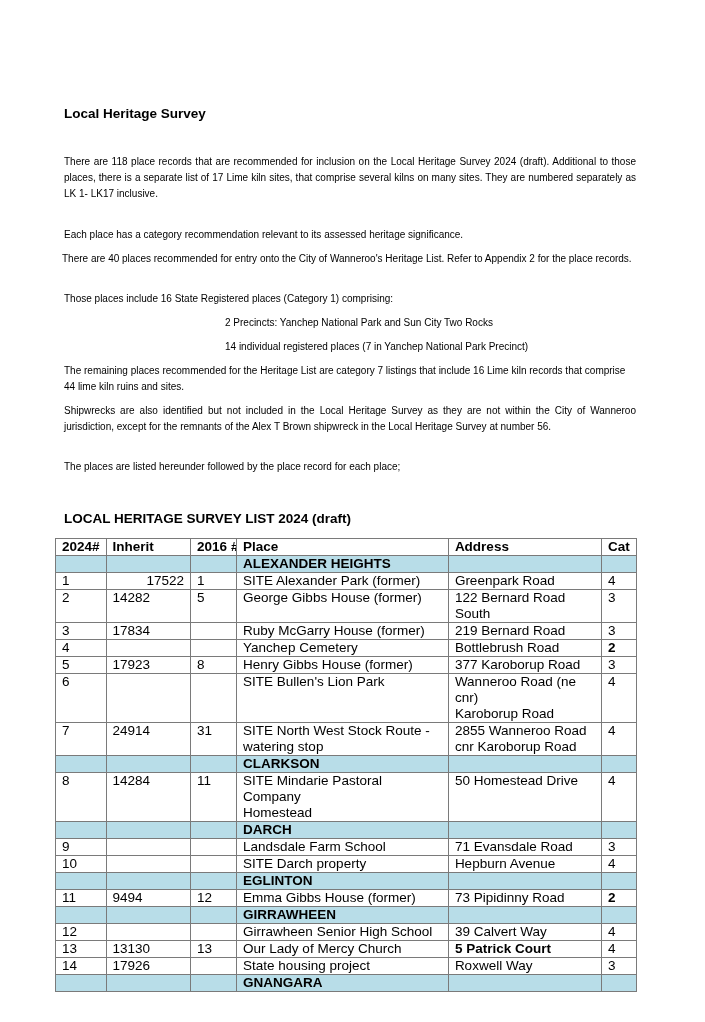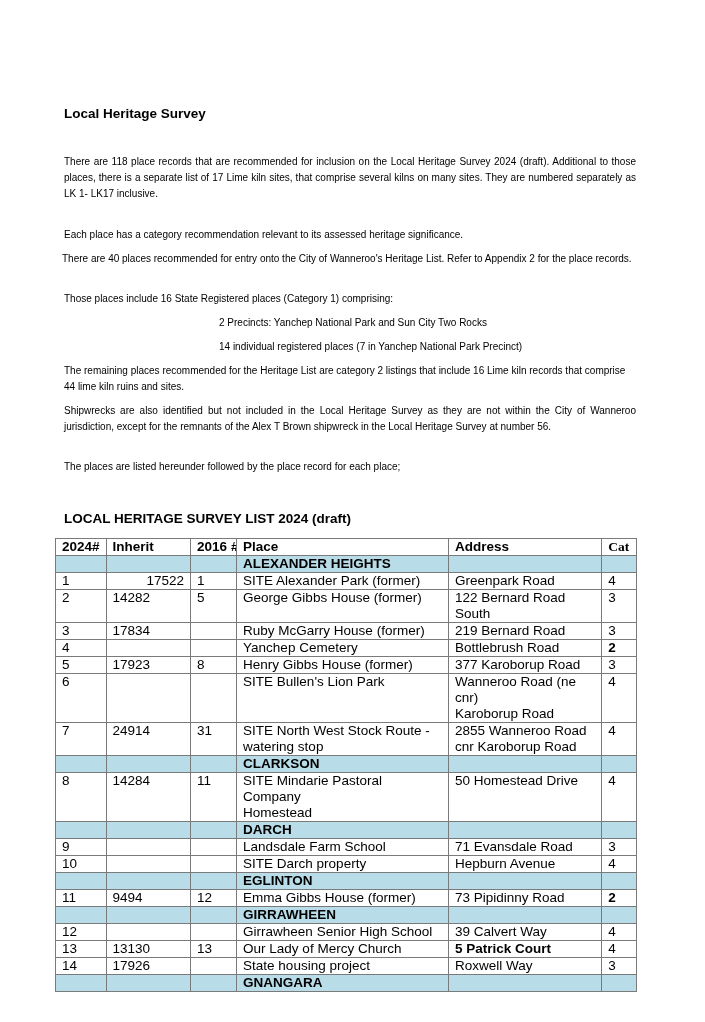--- a/index.html
+++ b/index.html
@@ -2,45 +2,45 @@
 <html><head>
 <meta charset="utf-8">
 <style>
   html, body { margin: 0; padding: 0; background: #ffffff; }
   body { width: 705px; height: 1022px; position: relative; overflow: hidden;
          font-family: "Liberation Sans", sans-serif; color: #000; }
   .page { position: absolute; left: 64px; top: 0; width: 572px; }
   .title { position: absolute; top: 106px; left: 0; font-size: 13.5px; font-weight: bold; }
   p { margin: 0; font-size: 10px; line-height: 16px; position: absolute; left: 0; width: 572px; }
   .just { text-align: justify; }
-  .indent { left: 155px; width: 430px; }
+  .indent { left: 161px; width: 430px; }
   .list-title { position: absolute; top: 511px; left: 0; font-size: 13.5px; font-weight: bold; }
   table { position: absolute; left: 55px; top: 538px; width: 582px;
           border-collapse: collapse; font-size: 13.5px; }
   td, th { border: 1px solid #7a7a7a; padding: 0 6px; line-height: 16px; vertical-align: top;
            text-align: left; white-space: nowrap; overflow: hidden; }
   th { font-weight: bold; }
   tr.group td { background: #b8dde8; font-weight: bold; }
   td.bold { font-weight: bold; }
   .c0 { width: 33px; } .c1 { width: 43px; } .c2 { width: 33px; margin-top: 32px; }
-  .c3 { width: 213px; } .c4 { width: 160px; } .c5 { width: 22px; font-family: Liberation Serif, serif; }
+  .c3 { width: 213px; } .c4 { width: 160px; } .c5 { width: 22px; }
   .h2016 { max-width: 33px; text-overflow: clip; }
 </style>
 </head>
 <body>
 
 <div class="page">
   <div class="title">Local Heritage Survey</div>
   <p class="just" style="top:154px">There are 118 place records that are recommended for inclusion on the Local Heritage Survey 2024 (draft). Additional to those places, there is a separate list of 17 Lime kiln sites, that comprise several kilns on many sites. They are numbered separately as LK 1- LK17 inclusive.</p>
   <p style="top:227px">Each place has a category recommendation relevant to its assessed heritage significance.</p>
   <p style="top:251px;left:-2px">There are 40 places recommended for entry onto the City of Wanneroo's Heritage List. Refer to Appendix 2 for the place records.</p>
   <p style="top:291px">Those places include 16 State Registered places (Category 1) comprising:</p>
   <p class="indent" style="top:315px">2 Precincts: Yanchep National Park and Sun City Two Rocks</p>
   <p class="indent" style="top:339px">14 individual registered places (7 in Yanchep National Park Precinct)</p>
-  <p style="top:363px">The remaining places recommended for the Heritage List are category 2 listings that include 16 Lime kiln records that comprise 44 lime kiln ruins and sites.</p>
+  <p style="top:363px">The remaining places recommended for the Heritage List are category 7 listings that include 16 Lime kiln records that comprise 44 lime kiln ruins and sites.</p>
   <p class="just" style="top:403px">Shipwrecks are also identified but not included in the Local Heritage Survey as they are not within the City of Wanneroo jurisdiction, except for the remnants of the Alex T Brown shipwreck in the Local Heritage Survey at number 56.</p>
   <p style="top:459px">The places are listed hereunder followed by the place record for each place;</p>
   <div class="list-title">LOCAL HERITAGE SURVEY LIST 2024 (draft)</div>
 </div>
 
 <table>
   <thead>
     <tr>
       <th class="c0">2024#</th>
       <th class="c1">Inherit</th>

